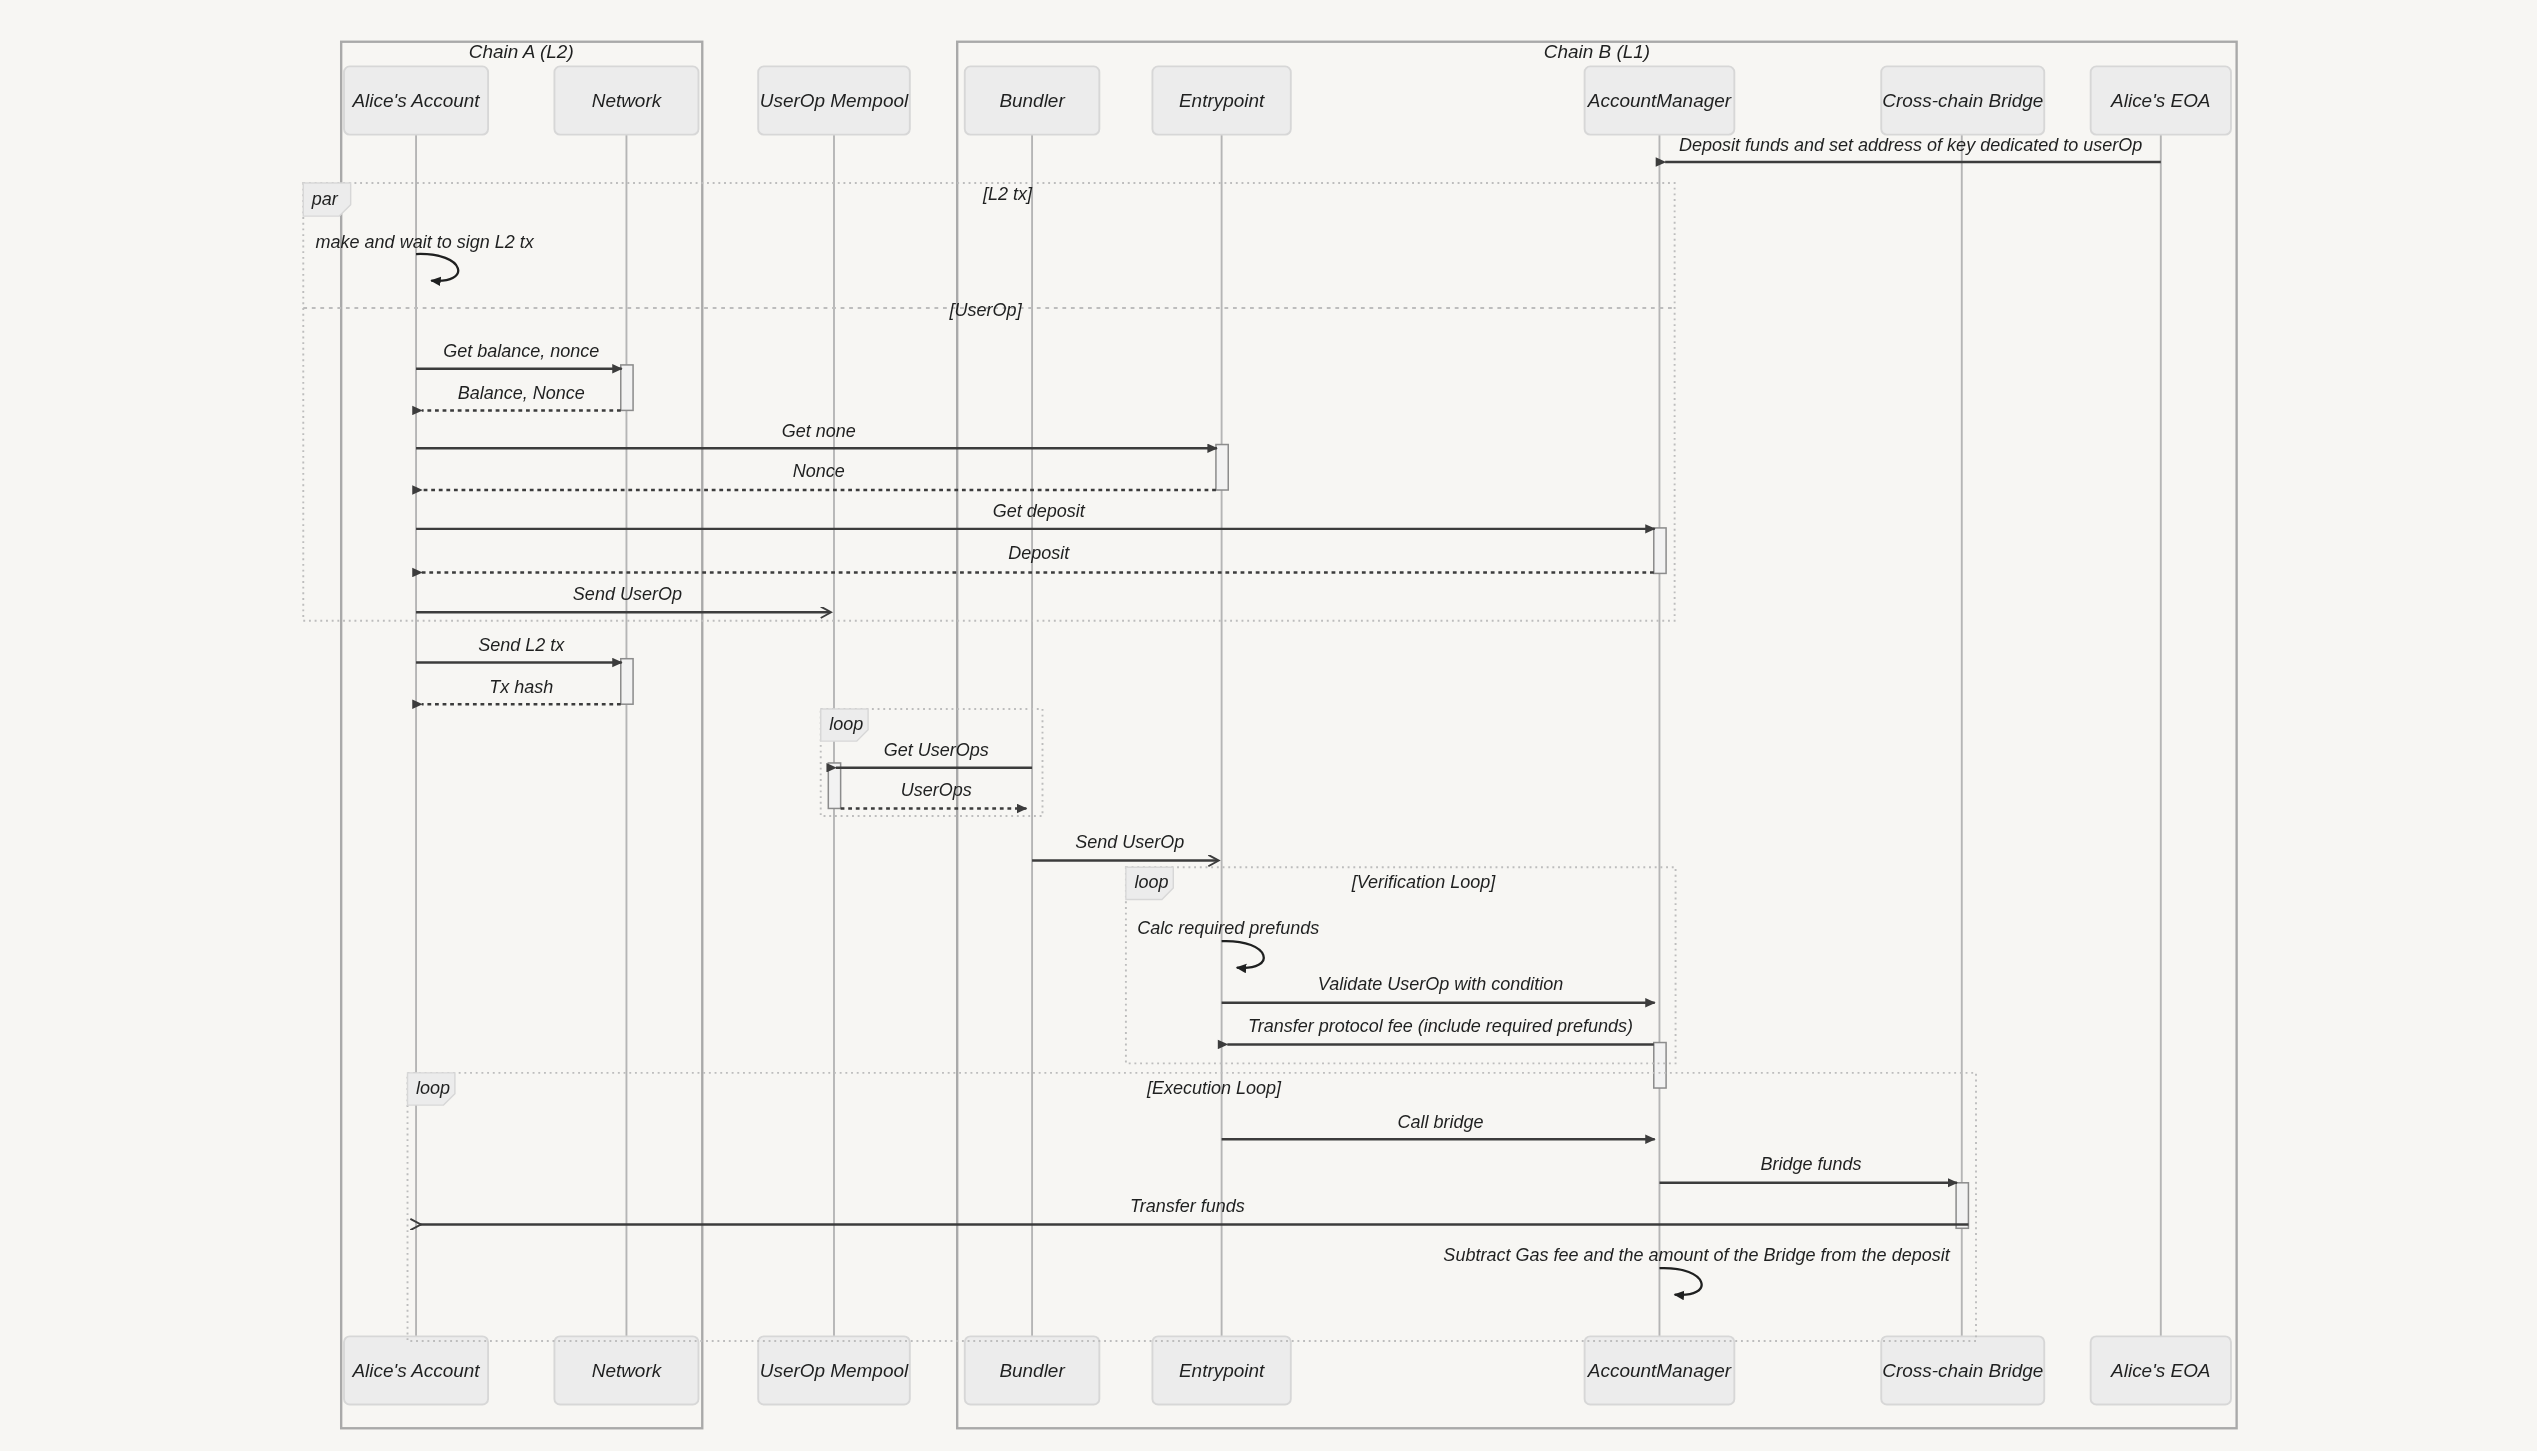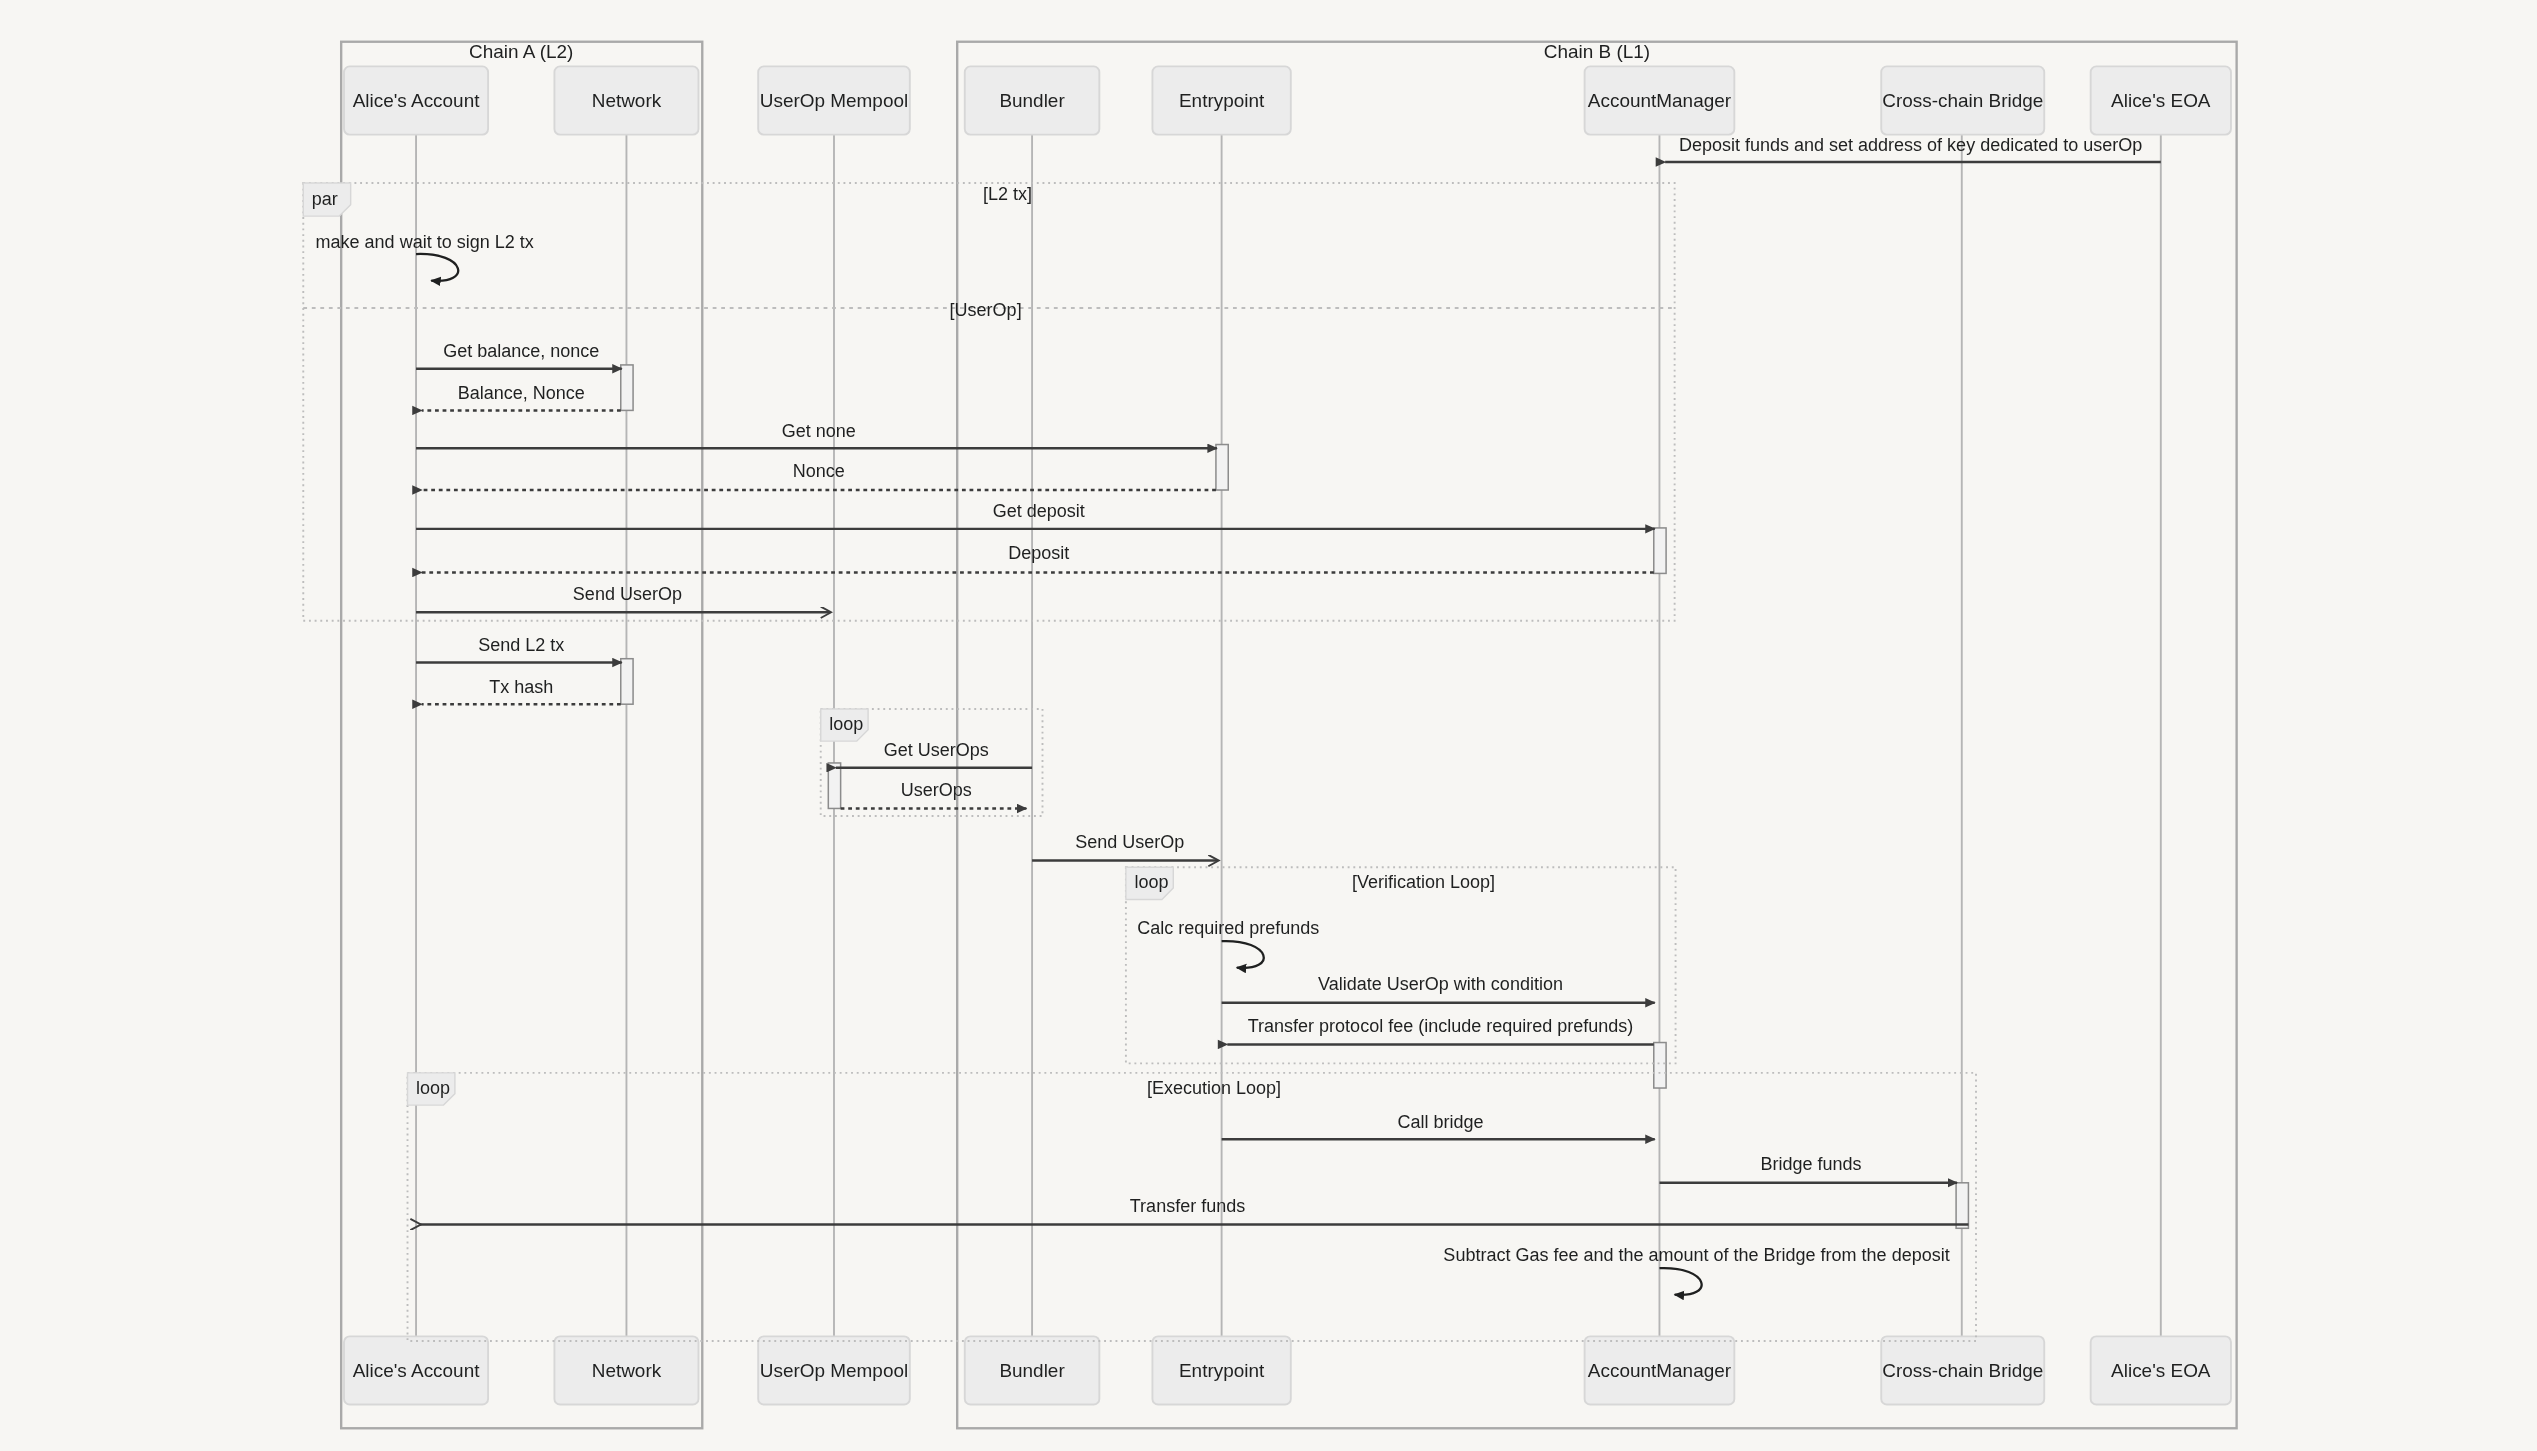--- a/index.html
+++ b/index.html
@@ -3,21 +3,21 @@
 <meta charset="utf-8">
 <style>
   html,body{margin:0;padding:0;}
   body{
     width:2538px;height:1452px;
     background:#f7f6f3;
     font-family:"Liberation Sans", sans-serif;
     overflow:hidden;
     position:relative;
   }
-  #canvas{position:absolute;left:0;top:0;width:2538px;height:1452px;}
+  #canvas{position:absolute;left:0;top:0;width:2538px;height:1452px;font-style:italic;}
   svg{position:absolute;left:0;top:0;width:2538px;height:1452px;}
   .lbl{
     font-family:"Liberation Sans", sans-serif;
     fill:#1f2020;
   }
   .msg-label{font-size:19px;text-anchor:middle;}
   .actor-label{font-size:20px;text-anchor:middle;}
   .box-title{font-size:20px;text-anchor:middle;}
   .frag-tag{font-size:19px;text-anchor:start;}
   .frag-title{font-size:19px;text-anchor:middle;}

